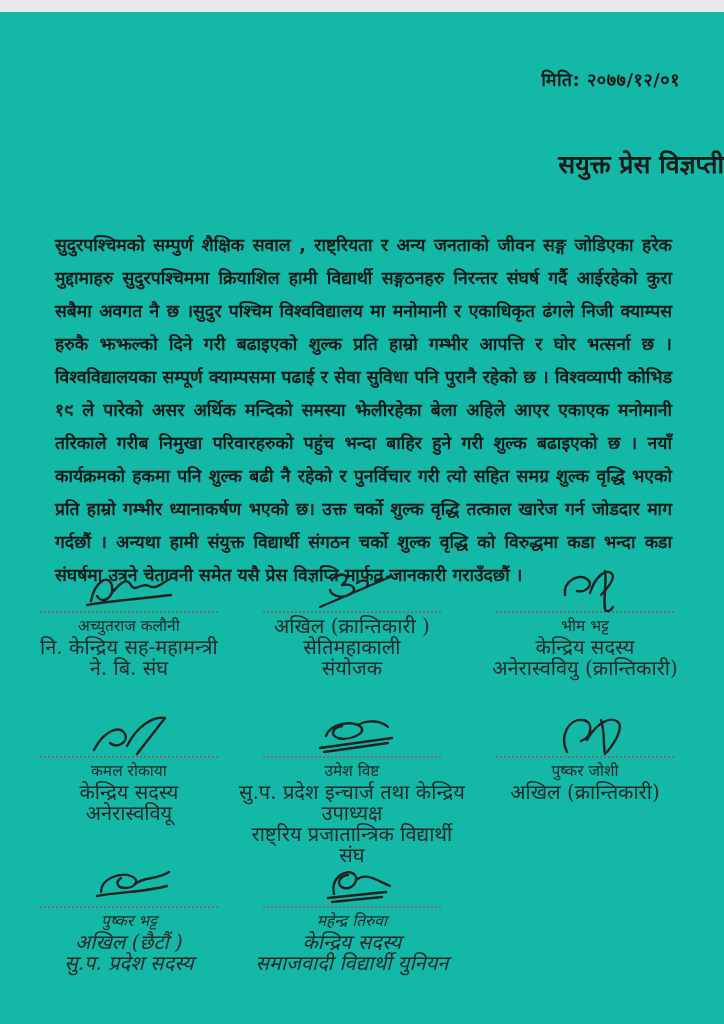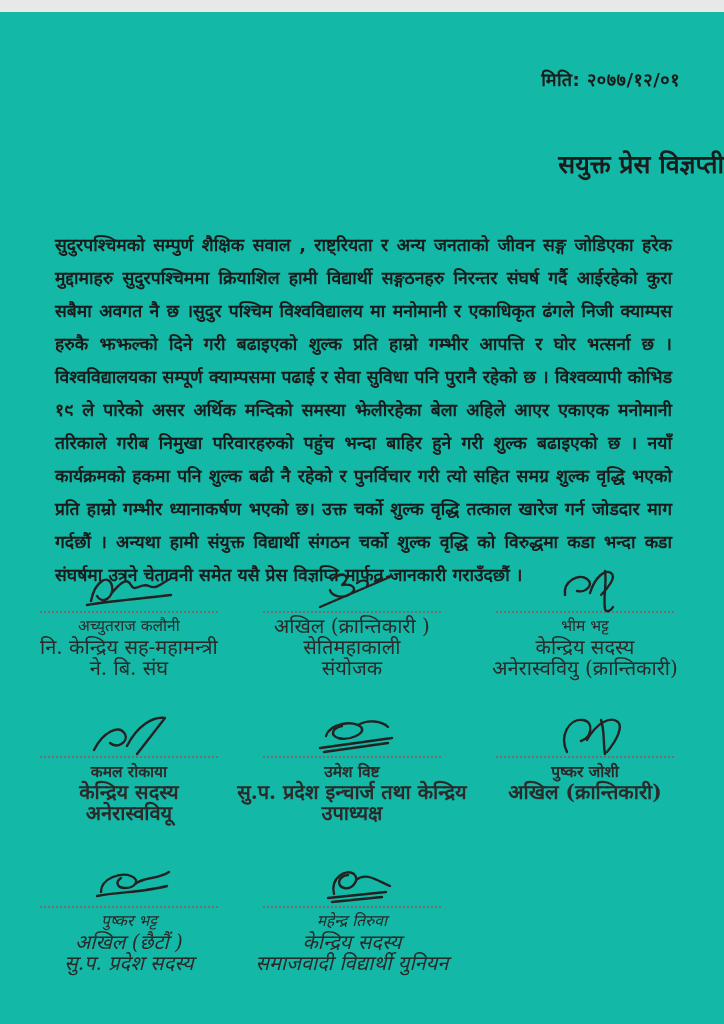--- a/index.html
+++ b/index.html
@@ -33,21 +33,21 @@
     text-align:justify;
   }
   .sig-row{
     position:absolute;
     left:28px;right:28px;
     display:grid;
     grid-template-columns:1fr 1.15fr 1.1fr;
     column-gap:6px;
   }
   .row1{top:553px;}
-  .row2{top:698px;font-weight:bold;}
+  .row2{top:698px;}
   .row3{top:848px;font-style:italic;}
   .sig{
     position:relative;
     text-align:center;
     font-family:"DejaVu Serif", serif;
     color:#2a2a2a;
     padding-top:46px;
   }
   .scribble-wrap{
     position:absolute;
@@ -132,20 +132,21 @@
     </div>
     <div class="sig">
       <div class="scribble-wrap">
         <svg viewBox="0 0 100 50">
             <path d="M24,26 C28,13 52,10 59,17 C65,24 46,31 36,28 C28,25 30,18 40,16 M56,15 C66,9 80,11 86,17 M18,38 L90,28 M22,42 L86,33"></path>
           </svg>
       </div>
       <div class="dotline"></div>
       <div class="sig-name">उमेश विष्ट</div>
       <div class="sig-role">सु.प. प्रदेश इन्चार्ज तथा केन्द्रिय उपाध्यक्ष</div>
+      <div class="sig-role">राष्ट्रिय प्रजातान्त्रिक  विद्यार्थी  संघ</div>
     </div>
     <div class="sig">
       <div class="scribble-wrap">
         <svg viewBox="0 0 100 50">
             <path d="M32,42 C24,26 34,8 48,10 C60,12 56,28 46,31 M52,30 C62,12 76,6 83,12 C88,17 82,30 72,42 M66,10 C70,22 68,34 70,44"></path>
           </svg>
       </div>
       <div class="dotline"></div>
       <div class="sig-name">पुष्कर जोशी</div>
       <div class="sig-role">अखिल (क्रान्तिकारी)</div>

